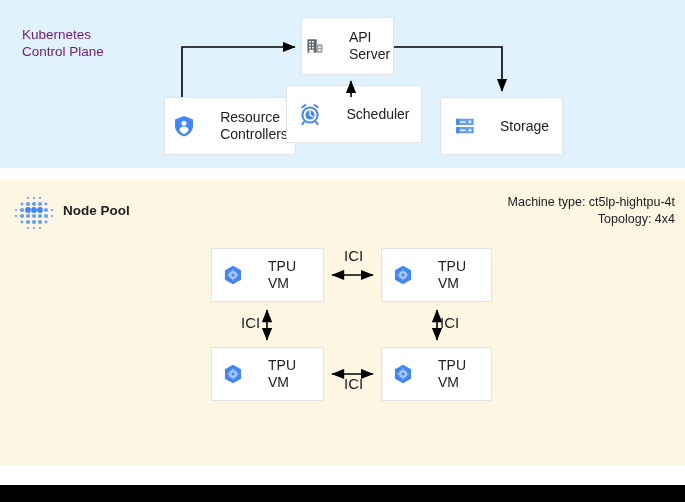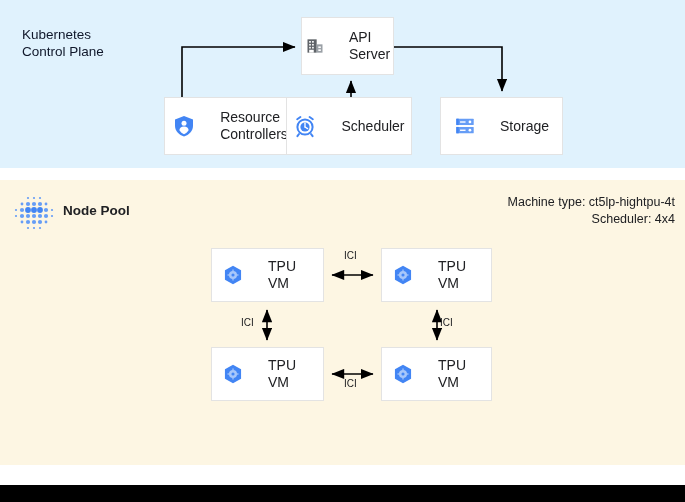--- a/index.html
+++ b/index.html
@@ -39,21 +39,21 @@
     left: 0; top: 485px;
     width: 685px; height: 17px;
     background: #000000;
   }
 
   
   .control-title {
     position: absolute;
     left: 22px; top: 26px;
     font-size: 13.5px;
-    color: #0f172a;
+    color: #701a75;
     line-height: 17px;
     white-space: pre-line;
   }
   .nodepool-title {
     position: absolute;
     left: 63px; top: 202px;
     font-size: 13.5px;
     color: #202124;
     line-height: 17px;
     font-weight: bold;
@@ -87,41 +87,41 @@
     white-space: pre-line;
   }
   .node-icon {
     flex: 0 0 auto;
     display: block;
   }
 
   
   .box-api       { left: 301px; top: 17px;  width: 93px;  height: 58px; }
   .box-rc        { left: 116px; top: 97px;  width: 132px; height: 58px; margin-left: 48px; }
-  .box-sched     { left: 286px; top: 97px;  width: 126px; height: 58px; }
+  .box-sched     { left: 286px; top: 85px;  width: 136px; height: 58px; }
   .box-storage   { left: 440px; top: 97px;  width: 123px; height: 58px; justify-content: center; }
 
   
   .box-tpu-tl    { left: 211px; top: 248px; width: 113px; height: 54px; }
   .box-tpu-tr    { left: 381px; top: 248px; width: 111px; height: 54px; }
   .box-tpu-bl    { left: 211px; top: 347px; width: 113px; height: 54px; }
   .box-tpu-br    { left: 381px; top: 347px; width: 111px; height: 54px; }
 
   
   .connectors {
     position: absolute;
     left: 0; top: 0;
     width: 685px; height: 502px;
     pointer-events: none;
   }
 
   
   .ici-label {
     position: absolute;
-    font-size: 10px;
+    font-size: 15px;
     color: #202124;
     line-height: 12px;
     text-align: right;
   }
   .ici-top    { left: 344px; top: 250px; }
   .ici-bottom { left: 344px; top: 378px; }
   .ici-left   { left: 241px; top: 317px; }
   .ici-right  { left: 440px; top: 317px; }
 </style>
 </head>
@@ -227,21 +227,21 @@
         <circle cx="32" cy="28" r="1.4"></circle>
       <circle cx="14" cy="34" r="1.1"></circle>
         <circle cx="20" cy="34" r="1.1"></circle>
         <circle cx="26" cy="34" r="1.1"></circle>
     </g>
   </svg>
 
   <div class="nodepool-title">Node Pool</div>
 
   <div class="machine-meta">Machine type: ct5lp-hightpu-4t
-Scheduler: 4x4</div>
+Topology: 4x4</div>
 
   <div class="node-box box-tpu-tl">
     <svg class="node-icon" width="22" height="22" viewBox="0 0 24 24">
       <path d="M12 1.8 L20.8 6.9 V17.1 L12 22.2 L3.2 17.1 V6.9 Z" fill="#4285f4"></path>
       <circle cx="12" cy="12" r="4.4" fill="#a8c7fa"></circle>
       <circle cx="12" cy="12" r="1.7" fill="#4285f4"></circle>
       <rect x="11.3" y="6.0" width="1.4" height="2.2" fill="#a8c7fa"></rect>
       <rect x="11.3" y="15.8" width="1.4" height="2.2" fill="#a8c7fa"></rect>
       <rect x="6.0" y="11.3" width="2.2" height="1.4" fill="#a8c7fa"></rect>
       <rect x="15.8" y="11.3" width="2.2" height="1.4" fill="#a8c7fa"></rect>

